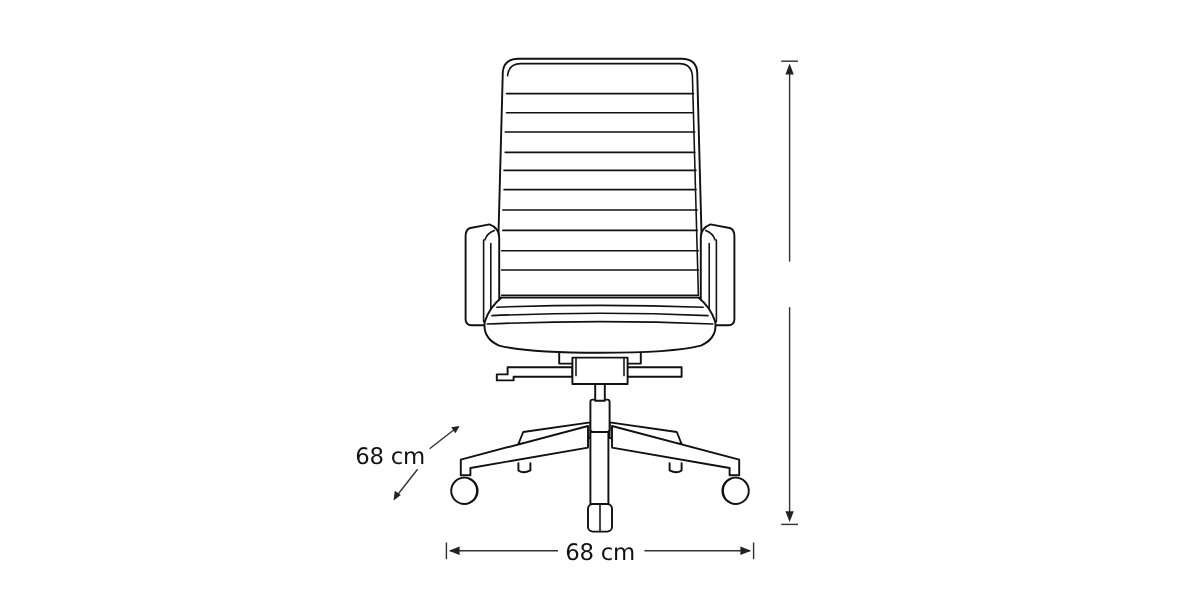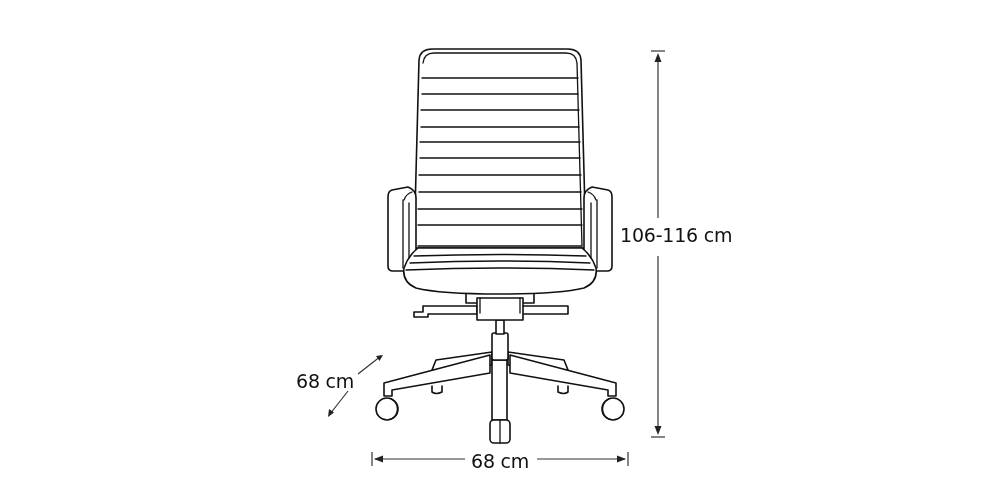--- a/index.html
+++ b/index.html
@@ -121,16 +121,15 @@
     <path class="ln" d="M418,248 Q408,256 404,268 Q402,282 416,288 Q440,294 500,294 Q560,294 584,288 Q598,282 596,268 Q592,256 582,248 Z"></path>
     <g>
       <path class="ln-thin" d="M414,256 Q500,253 586,256"></path>
       <path class="ln-thin" d="M410,263 Q500,259 590,263"></path>
       <path class="ln-thin" d="M406,270 Q500,266 594,270"></path>
     </g>
   </g>
 
 </svg>
 
-<div class="dim-label" id="label-height">106-116 cm</div>
 <div class="dim-label" id="label-width">68 cm</div>
 <div class="dim-label" id="label-depth">68 cm</div>
 </div>
 
 </body></html>

